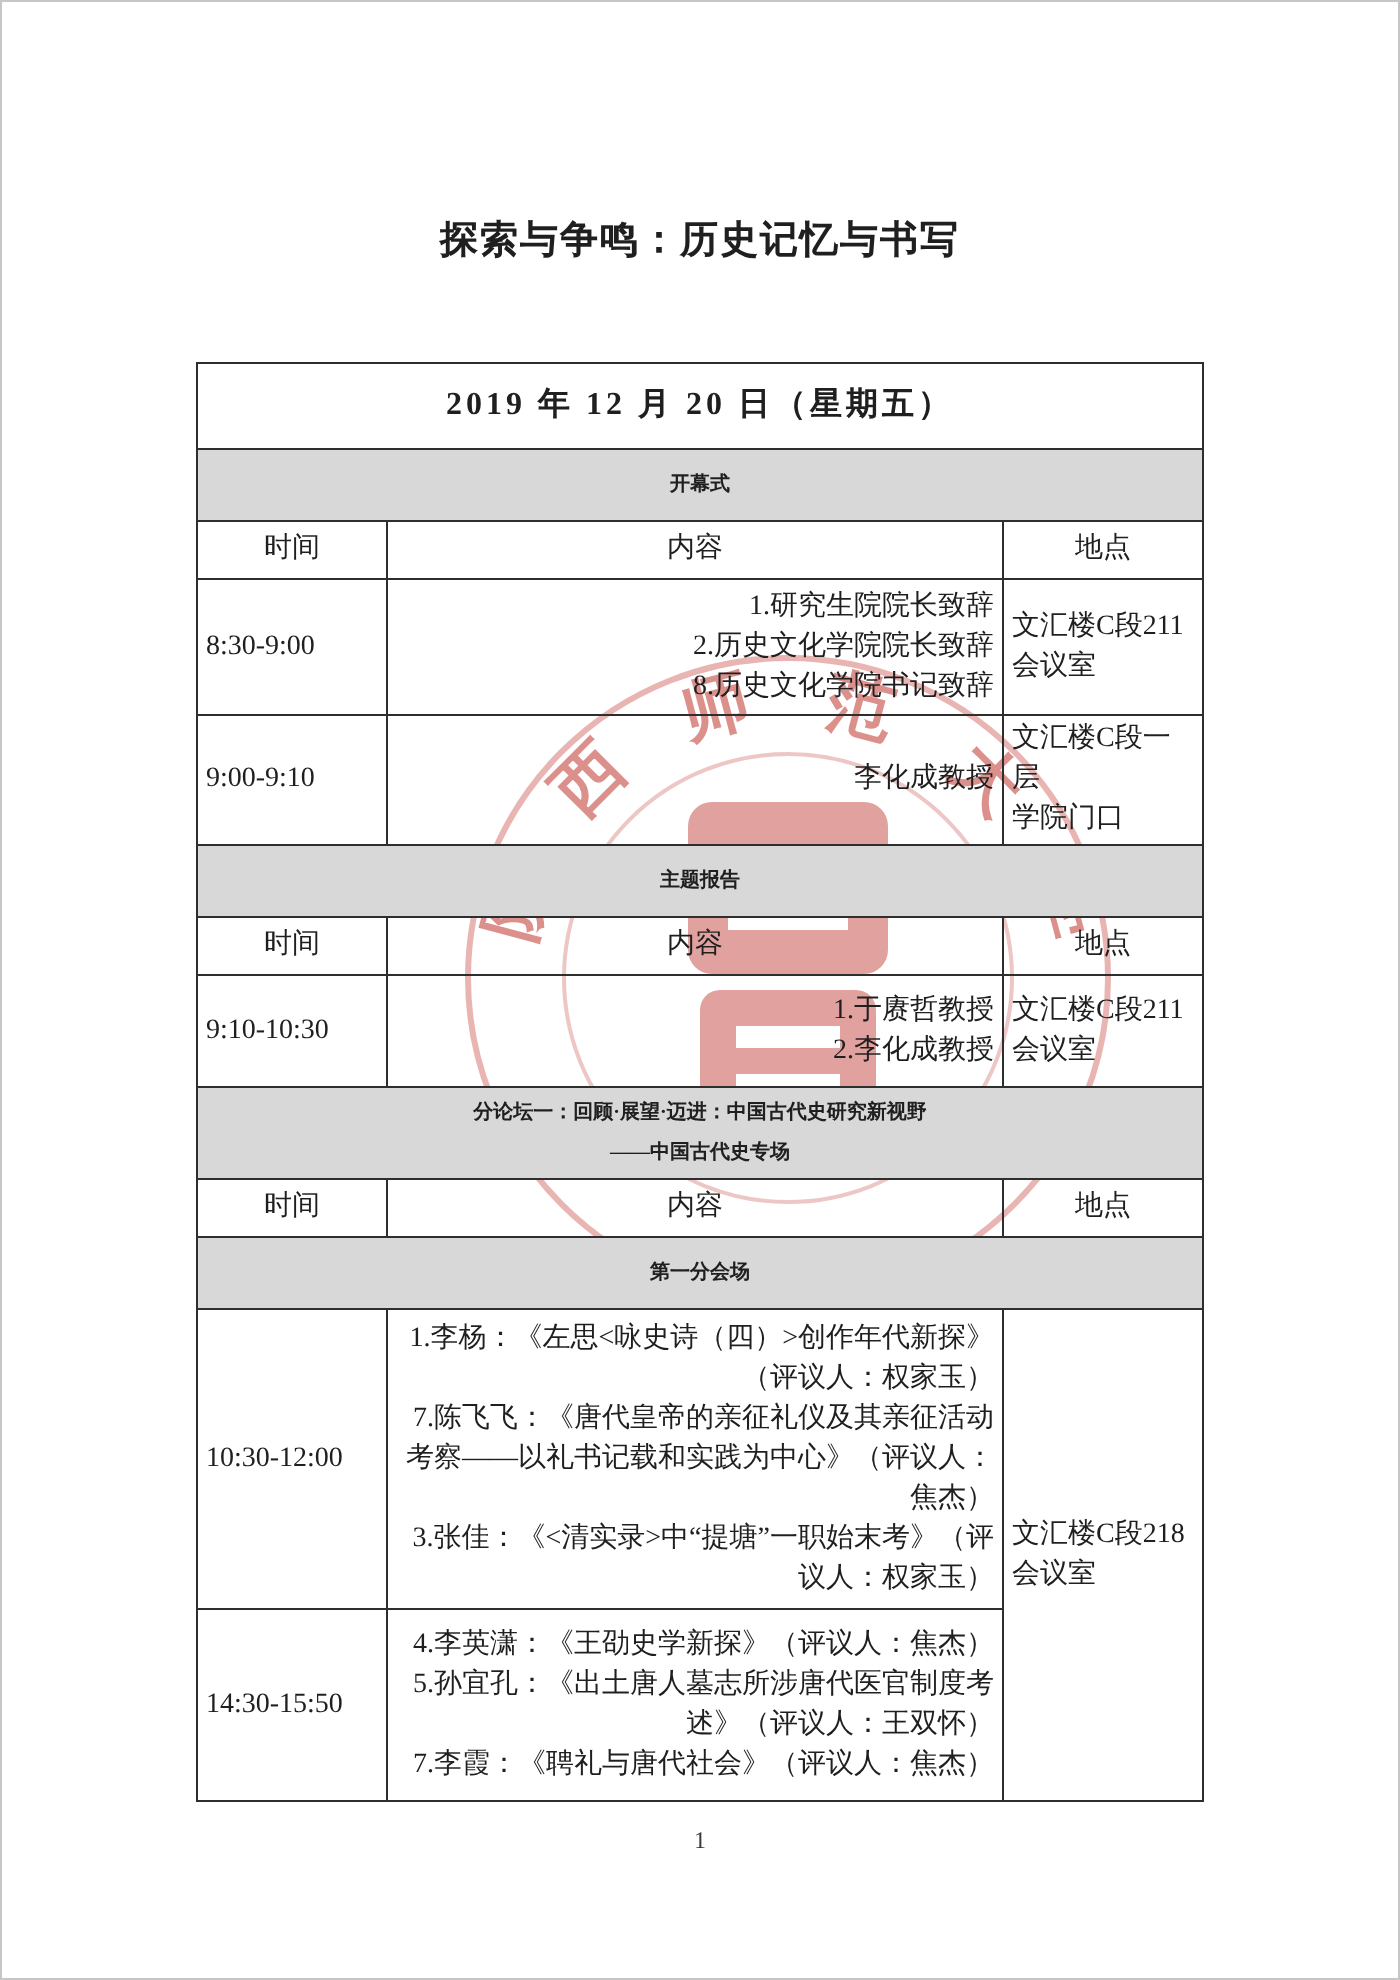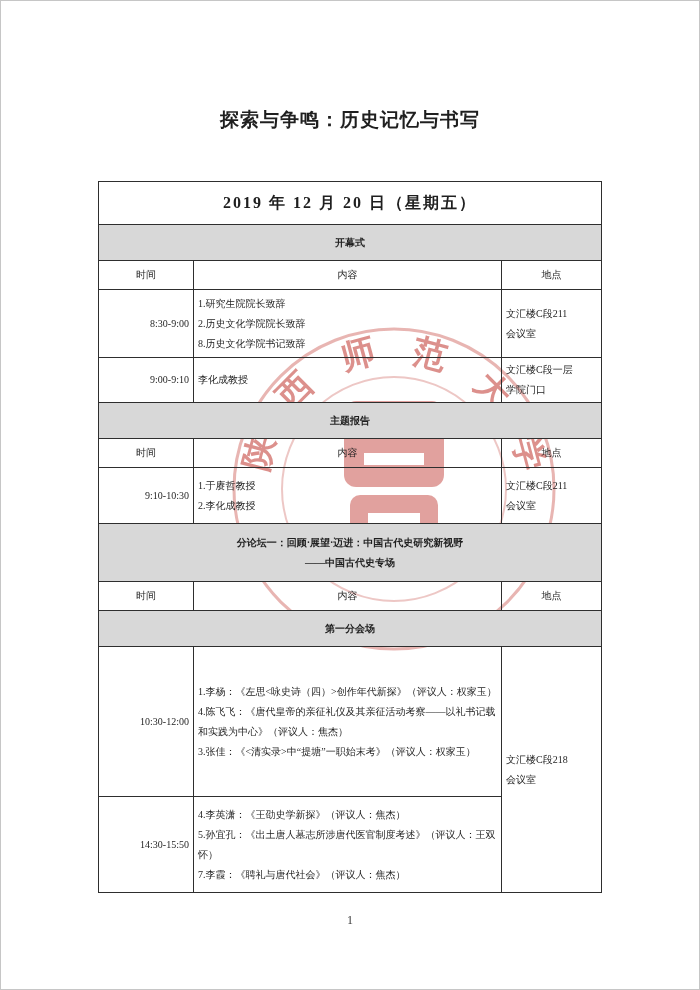--- a/index.html
+++ b/index.html
@@ -24,21 +24,21 @@
     position: relative;
     z-index: 1;
     width: 503px;
     margin: 48px auto 0 auto;
     border-collapse: collapse;
     table-layout: fixed;
     background: transparent;
   }
   table.sched td {
     border: 1px solid #2e2e2e;
-    font-size: 10px;
+    font-size: 14px;
     line-height: 20px;
     padding: 2px 4px;
     vertical-align: middle;
     word-break: break-all;
   }
   tr.date-row td {
     height: 38px;
     font-size: 16px;
     font-weight: bold;
     text-align: center;
@@ -47,22 +47,22 @@
   }
   tr.section td {
     background: #d8d8d8;
     font-weight: bold;
     text-align: center;
     height: 31px;
     font-size: 10px;
   }
   tr.section td .sec-line { line-height: 20px; }
   tr.colhead td { text-align: center; height: 24px; background: transparent; }
-  td.time  { text-align: right; white-space: nowrap; }
-  td.content { text-align: left; padding-left: 6px; padding-right: 5px; }
+  td.time  { text-align: left; white-space: nowrap; }
+  td.content { text-align: right; padding-left: 6px; padding-right: 5px; }
   td.place { text-align: left; padding-left: 2px; padding-right: 2px; }
   .pagenum {
     position: absolute;
     left: 0; right: 0;
     top: 912px;
     text-align: center;
     font-size: 12px;
     color: #3a3a3a;
   }
 </style>
@@ -165,42 +165,42 @@
       <td class="content">
         <div>1.于赓哲教授</div>
         <div>2.李化成教授</div>
       </td>
       <td class="place">
         <div>文汇楼C段211</div>
         <div>会议室</div>
       </td>
     </tr>
 
-    <tr class="section" style="height:58px">
+    <tr class="section" style="height:46px">
       <td colspan="3">
         <div class="sec-line">分论坛一：回顾·展望·迈进：中国古代史研究新视野</div>
         <div class="sec-line">——中国古代史专场</div>
       </td>
     </tr>
 
     <tr class="colhead">
       <td>时间</td>
       <td>内容</td>
       <td>地点</td>
     </tr>
 
     <tr class="section" style="height:28px">
       <td colspan="3">第一分会场</td>
     </tr>
 
     <tr style="height:150px">
       <td class="time">10:30-12:00</td>
       <td class="content">
         <div>1.李杨：《左思&lt;咏史诗（四）&gt;创作年代新探》（评议人：权家玉）</div>
-        <div>4.陈飞飞：《唐代皇帝的亲征礼仪及其亲征活动考察——以礼书记载和实践为中心》（评议人：焦杰）</div>
+        <div>7.陈飞飞：《唐代皇帝的亲征礼仪及其亲征活动考察——以礼书记载和实践为中心》（评议人：焦杰）</div>
         <div>3.张佳：《&lt;清实录&gt;中“提塘”一职始末考》（评议人：权家玉）</div>
       </td>
       <td class="place" rowspan="2">
         <div>文汇楼C段218</div>
         <div>会议室</div>
       </td>
     </tr>
 
     <tr style="height:96px">
       <td class="time">14:30-15:50</td>

